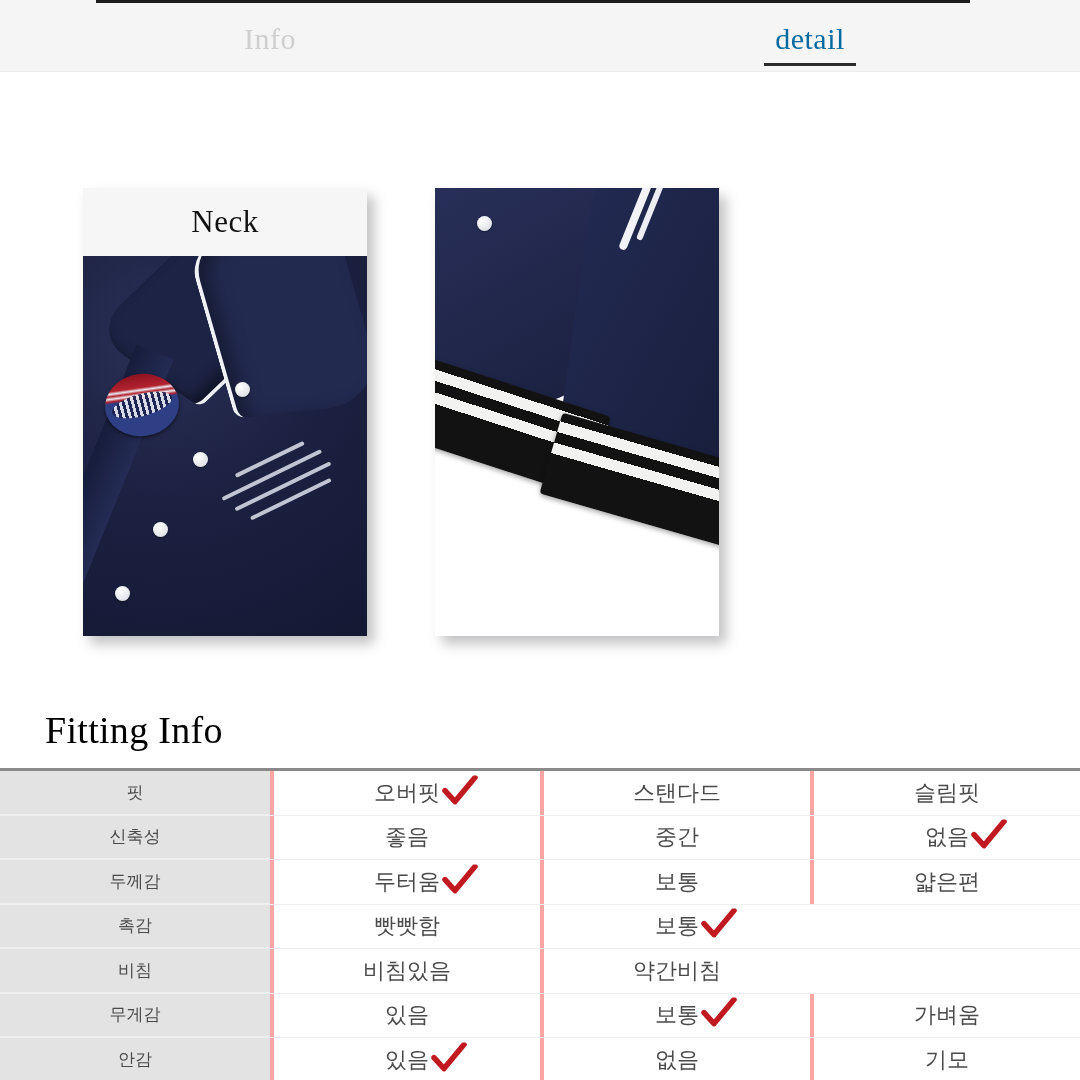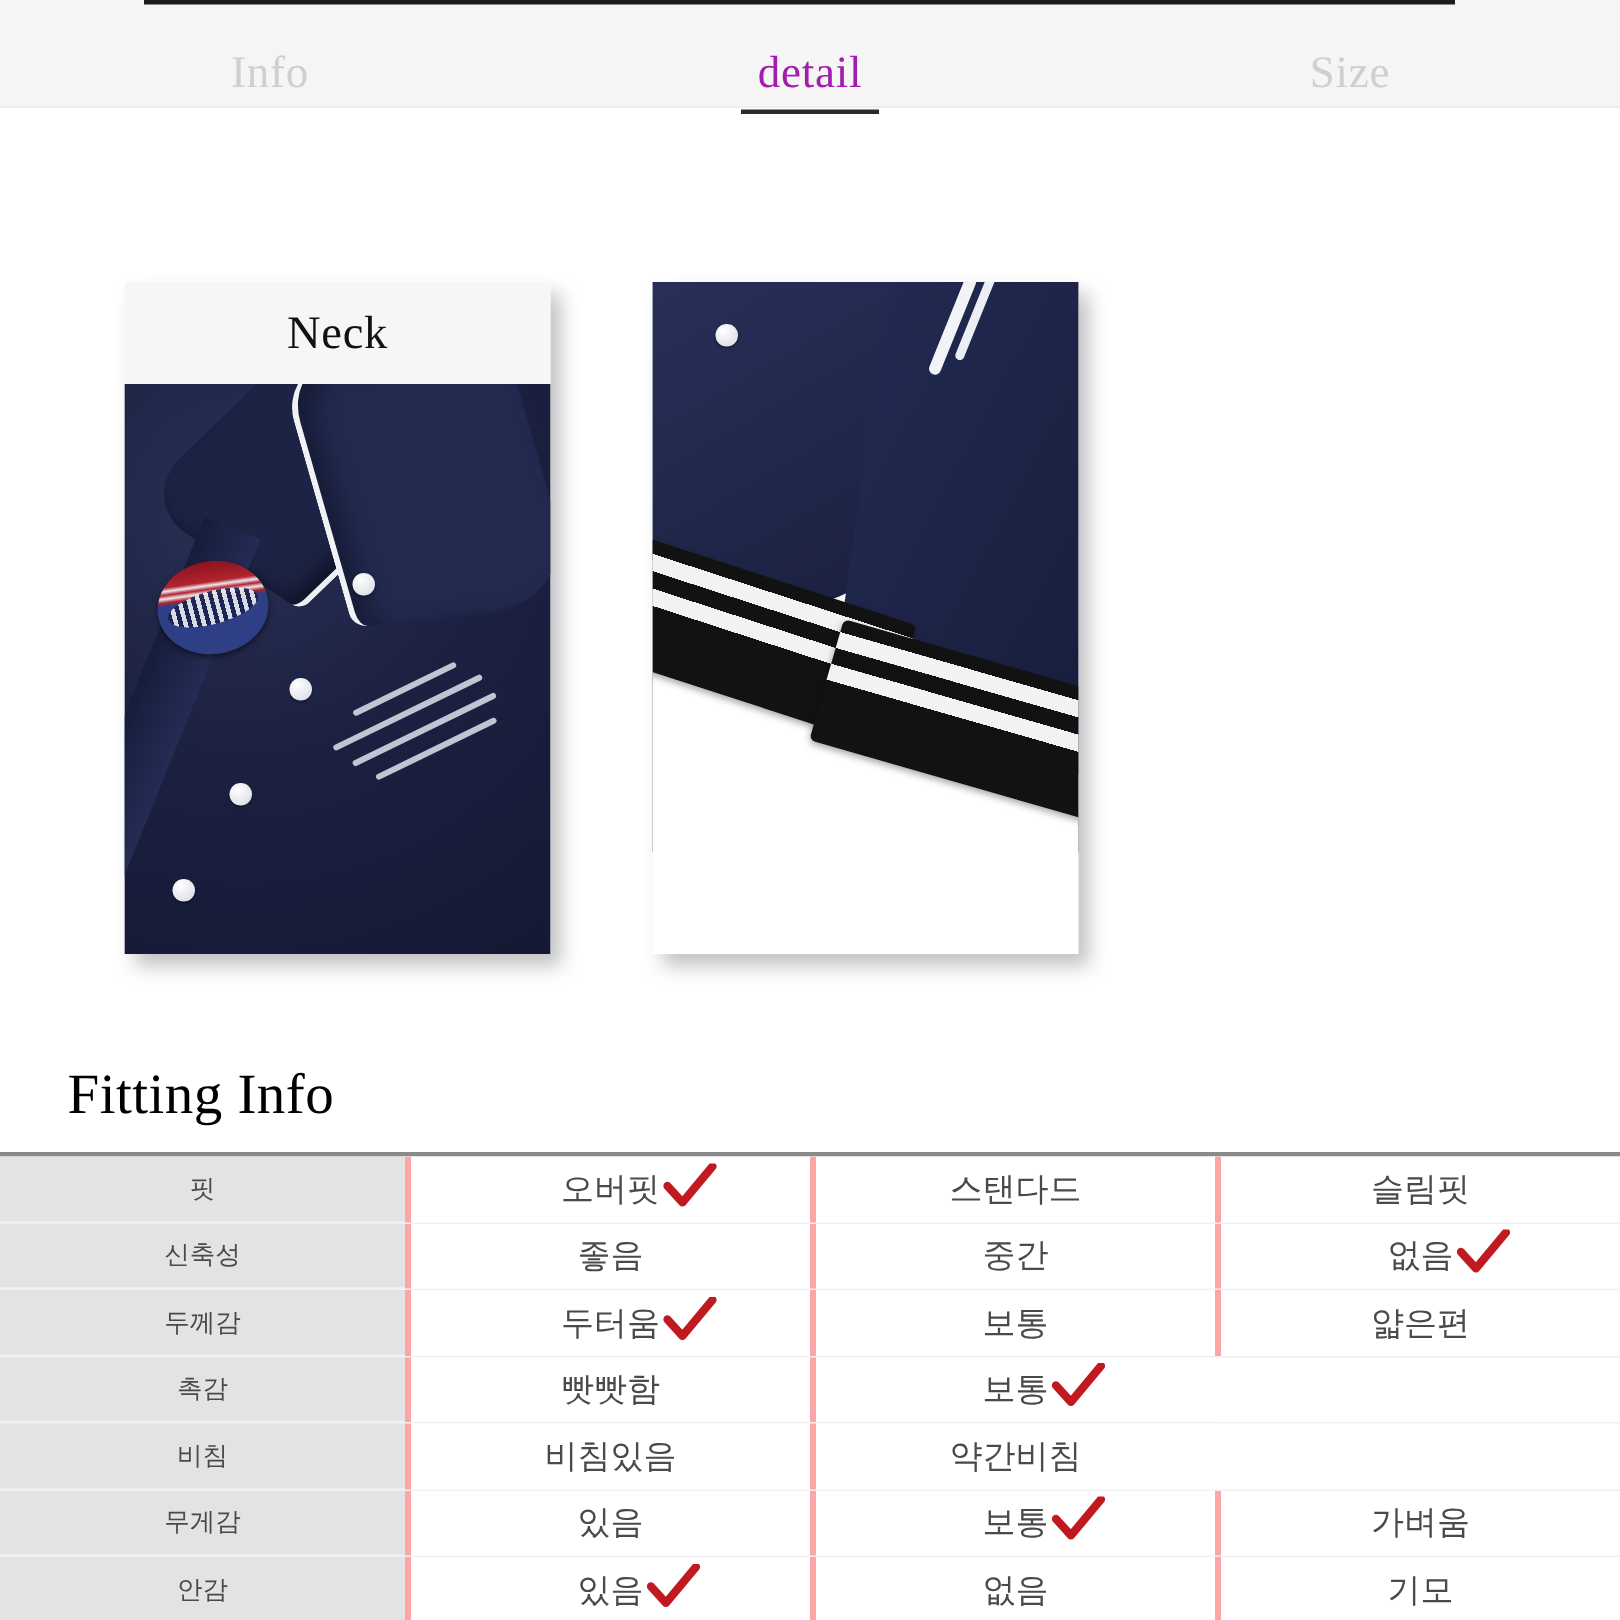--- a/index.html
+++ b/index.html
@@ -21,37 +21,37 @@
     width: 1080px; height: 72px;
     background: #f5f5f6;
     border-bottom: 1px solid #ececec;
   }
   .topline {
     position: absolute; left: 96px; top: 0;
     width: 874px; height: 3px;
     background: #1c1c1c;
   }
   .tabs {
-    position: absolute; left: 0; top: 16px;
+    position: absolute; left: 0; top: 6px;
     width: 1080px; height: 72px;
     display: flex;
   }
   .tab {
     flex: 1 1 0;
     display: flex; flex-direction: column;
     align-items: center; justify-content: flex-end;
     padding-bottom: 12px;
     font-family: "Liberation Serif", serif;
     font-size: 30px;
     letter-spacing: 0.5px;
     color: #cfcfcf;
     cursor: pointer;
   }
   .tab .tablabel { line-height: 1; }
-  .tab.active { color: #a21caf; margin-top: 17px; }
+  .tab.active { color: #0369a1; margin-top: 17px; }
   .tab .underline {
     width: 92px; height: 3px; background: #2b2b2b;
     margin-top: 9px; visibility: hidden;
   }
   .tab.active .underline { visibility: visible; }
   .tab:not(.active) .underline { visibility: hidden; }
 
   
   .cards {
     position: absolute; left: 0; top: 188px;
@@ -310,24 +310,20 @@
       <div class="tab">
         <span class="tablabel">Info</span>
         <span class="underline"></span>
       </div>
 
       <div class="tab active">
         <span class="tablabel">detail</span>
         <span class="underline"></span>
       </div>
 
-      <div class="tab">
-        <span class="tablabel">Size</span>
-        <span class="underline"></span>
-      </div>
 
     </div>
   </div>
 
   <div class="cards">
 
     <div class="card c1">
       <div class="card-title">Neck</div>
       <div class="card-photo">
         <div class="neck-bg"></div>

